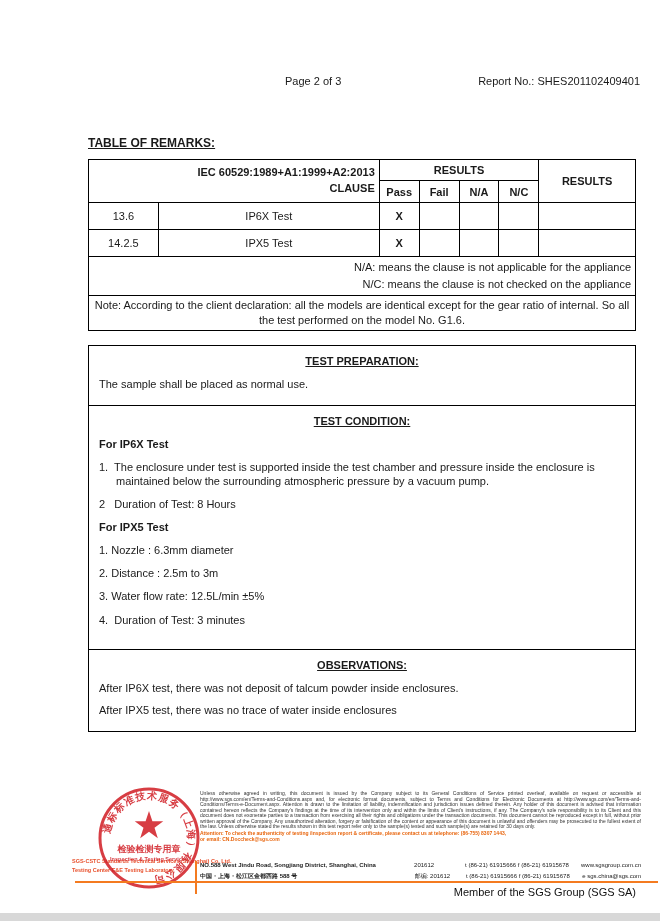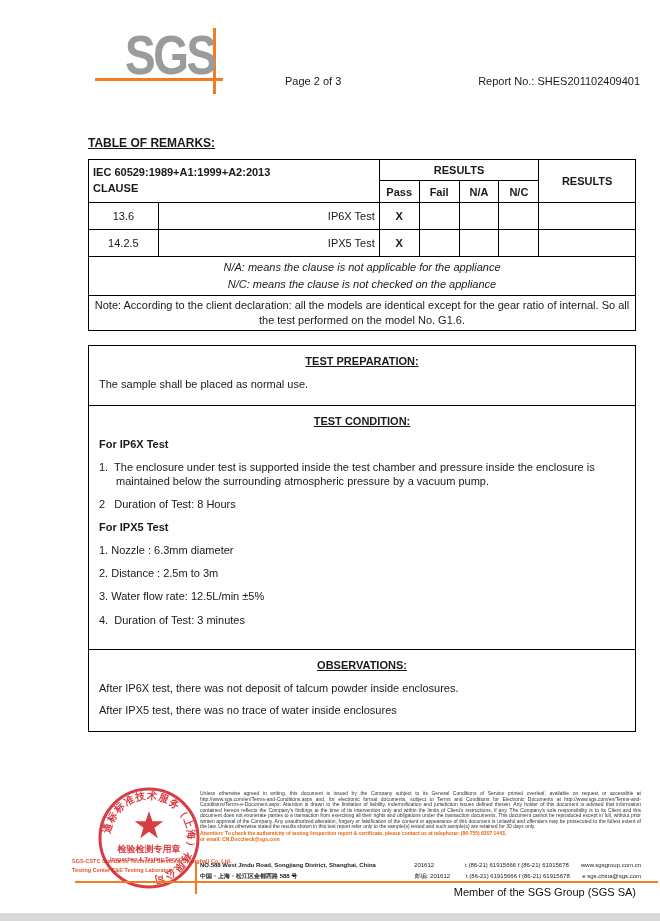--- a/index.html
+++ b/index.html
@@ -15,29 +15,29 @@
   .logo-vline { position:absolute; left:118px; top:2px; width:3px; height:66px; background:#f47b20; }
   .page-num { position:absolute; left:285px; top:75px; font-size:11px; }
   .report-no { position:absolute; right:20px; top:75px; font-size:11px; }
 
   
   .main { position:absolute; left:88px; top:136px; width:548px; }
   .sec-title { font-size:12px; font-weight:700; text-decoration:underline; margin-bottom:9px; }
 
   table.results { border-collapse:collapse; width:548px; font-size:11px; }
   table.results td, table.results th { border:1px solid #000; padding:2px 4px; vertical-align:middle; }
-  th.clause-head { width:292px; font-weight:700; text-align:left; line-height:1.45; }
+  th.clause-head { width:292px; font-weight:700; text-align:right; line-height:1.45; }
   th.results-head, th.remarks-head, th.subcol { font-weight:700; text-align:center; }
   th.results-head { height:21px; }
   th.subcol { height:22px; }
   td.c-num { width:70px; text-align:center; height:27px; }
-  td.c-name { width:222px; text-align:right;margin-left:41px; }
+  td.c-name { width:222px; text-align:center;margin-left:41px; }
   td.c-res { width:40px; text-align:center; font-weight:700; }
   td.c-rem { width:97px; }
-  td.legend-cell { text-align:center; padding:4px 6px; line-height:1.55;font-style:italic; }
+  td.legend-cell { text-align:right; padding:4px 6px; line-height:1.55; }
   td.note-cell { text-align:center; padding:4px 6px; line-height:1.35; }
 
   .box2 { border:1px solid #000; width:548px; margin-top:14px; }
   .box-sec { padding:9px 10px 13px 10px; font-size:11px; }
   .box-sec + .box-sec { border-top:1px solid #000; }
   .box-head { font-weight:700; text-decoration:underline; margin-bottom:11px; font-size:11px;text-align:center; }
   .para { margin:0 0 10px 0; }
   .para:last-child { margin-bottom:2px; }
   .bold-line { font-weight:700; margin:2px 0 10px 0; }
   .item { white-space:pre-wrap; margin:0 0 9px 0; padding-left:17px; text-indent:-17px; line-height:1.3; }
@@ -58,25 +58,20 @@
   .cross-h { position:absolute; left:75px; top:881px; width:583px; height:2px; background:#f47b20; }
   .cross-v { position:absolute; left:195px; top:861px; width:2px; height:33px; background:#f47b20; }
   .member { position:absolute; right:24px; top:886px; font-size:11px; color:#111; }
   .bottom-strip { position:absolute; left:0; top:913px; width:660px; height:8px; background:#d8d8d8; }
 </style>
 </head>
 <body>
 
 <div class="page">
 
-  <div class="logo-wrap">
-    <div class="logo-hline"></div>
-    <div class="logo-vline"></div>
-    <div class="logo-text">SGS</div>
-  </div>
   <div class="page-num">Page 2 of 3</div>
   <div class="report-no">Report No.: SHES201102409401</div>
 
   <div class="main">
     <div class="sec-title">TABLE OF REMARKS:</div>
 
     <table class="results">
       <tbody>
           <tr>
         <th class="clause-head" colspan="2" rowspan="2">

